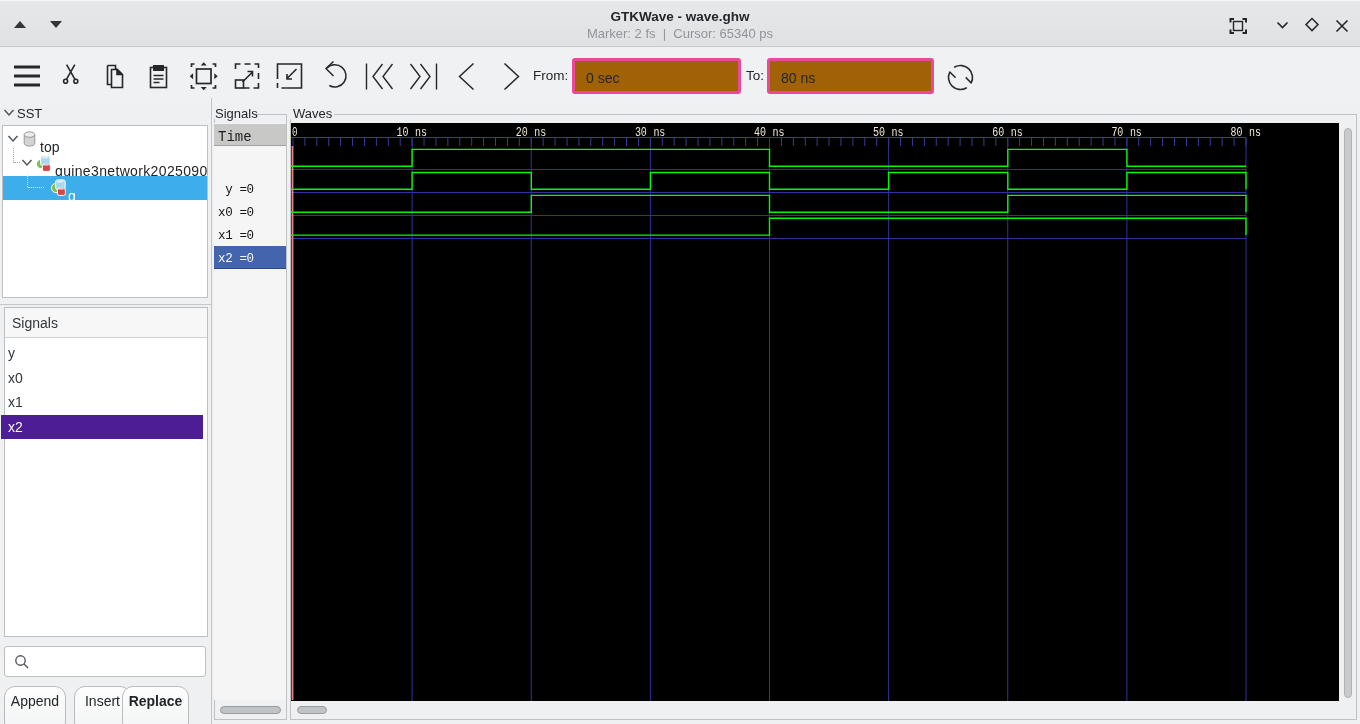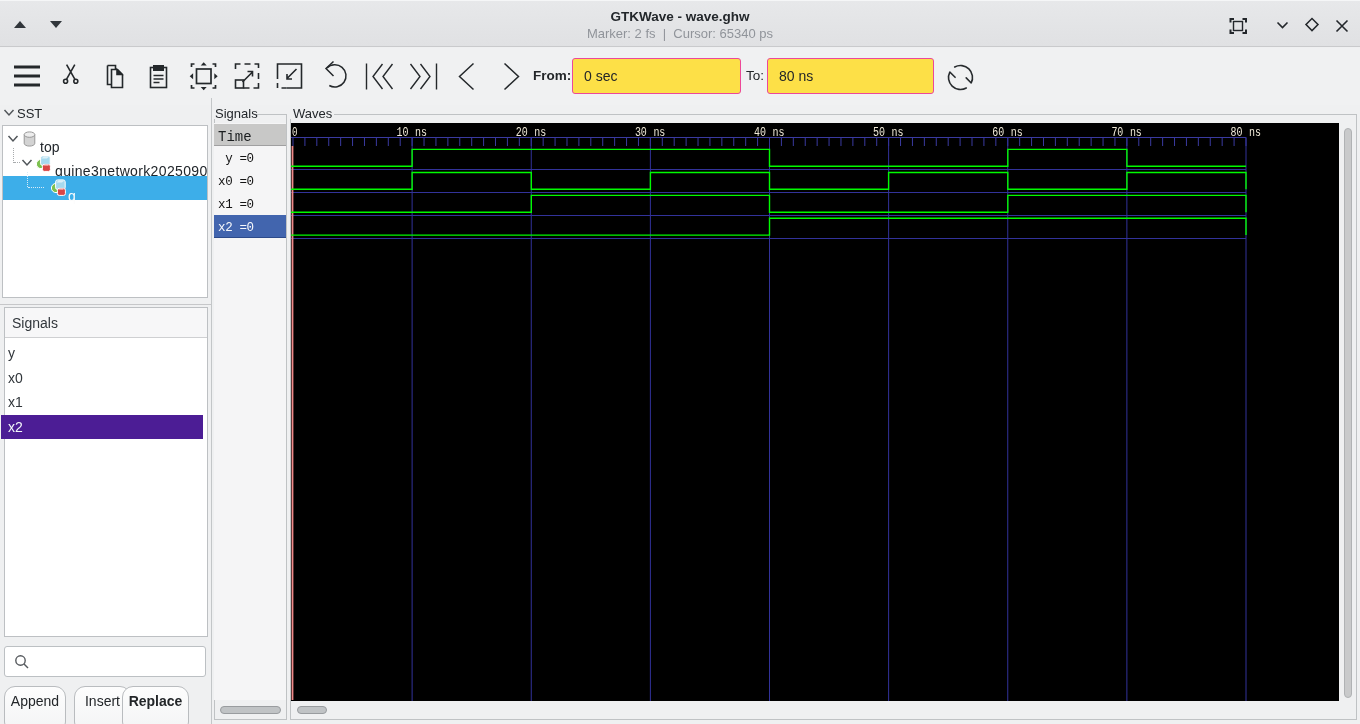--- a/index.html
+++ b/index.html
@@ -10,31 +10,31 @@
   background:linear-gradient(#e7e8ea, #e0e1e3); border-top:1px solid #f5f6f7; border-bottom:1px solid #c9cacc; }
 #title { position:absolute; left:0; top:9px; width:1360px; text-align:center;
   font-size:13.5px; font-weight:bold; color:#23272b; }
 #subtitle { position:absolute; left:0; top:26px; width:1360px; text-align:center;
   font-size:13px; color:#90949a; }
 .tri-up { position:absolute; width:0; height:0; border-left:6.5px solid transparent;
   border-right:6.5px solid transparent; border-bottom:7px solid #31363b; }
 .tri-dn { position:absolute; width:0; height:0; border-left:6.5px solid transparent;
   border-right:6.5px solid transparent; border-top:7px solid #31363b; }
 #toolbar { position:absolute; left:0; top:48px; width:1360px; height:57px; background:#f0f1f2; }
-.input { position:absolute; top:58px; height:36px; background:#fde047;
-  border:1px solid #ec4899; border-radius:3px; font-size:14px; color:#232629;
+.input { position:absolute; top:58px; height:36px; background:#a16207;
+  border:3px solid #ec4899; border-radius:3px; font-size:14px; color:#232629;
   line-height:34px; padding-left:11px; }
 .tlabel { position:absolute; top:68px; font-size:13.5px; color:#232629; }
 .panelbox { position:absolute; background:#ffffff; border:1px solid #bdc0c3; }
 .vdiv { position:absolute; width:1px; background:#c3c6c8; }
 #treelbl, #siglbl, #wavlbl { position:absolute; top:106px; font-size:13px; color:#22262a; }
 .trow { position:absolute; font-size:14px; color:#21262b; white-space:nowrap;margin-top:8px; }
 #namecol { position:absolute; left:214px; top:123px; width:72px; height:577px; background:#f5f5f6; }
 .nrow { position:absolute; left:0; width:72px; height:23px; font-family:"Liberation Mono", monospace;
-  font-size:12.5px; letter-spacing:-0.35px; color:#141414; line-height:27px; white-space:pre; padding-left:4px; }
+  font-size:12.5px; letter-spacing:-0.35px; color:#141414; line-height:27px; white-space:pre; padding-left:4px;margin-top:31px; }
 #timehdr { position:absolute; left:0; top:0.5px; width:72px; height:22px; background:#c8c8c7;
   border-bottom:1px solid #a0a0a1; font-family:"Liberation Mono", monospace; font-size:14px; color:#1b1e20; line-height:26px; padding-left:4px; }
 .lrow { position:absolute; left:1px; width:202px; height:25px; font-size:14px;
   color:#31363b; line-height:25px; padding-left:7px; }
 .btn { position:absolute; top:686px; height:47px; background:linear-gradient(#fdfdfd,#f3f4f5);
   border:1px solid #b9bcbf; border-radius:11px; font-size:14px; color:#232629;
   text-align:center; }
 .sbthumb { position:absolute; background:#c0c3c5; border:1px solid #999c9f; border-radius:4.5px; }
 </style>
 </head>
@@ -101,21 +101,21 @@
 
     <path d="M366.5 15.5 v26 M382.5 16 l-9.5 12.5 l9.5 12.5 M392.5 16 l-9.5 12.5 l9.5 12.5" stroke-width="1.4"></path>
 
     <path d="M436.5 15.5 v26 M410.5 16 l9.5 12.5 l-9.5 12.5 M420.5 16 l9.5 12.5 l-9.5 12.5" stroke-width="1.4"></path>
 
     <path d="M473.5 15.5 L459.5 28.5 L473.5 41.5" stroke-width="1.5"></path>
 
     <path d="M504.5 15.5 L518.5 28.5 L504.5 41.5" stroke-width="1.5"></path>
   </g>
 </svg>
-<div class="tlabel" style="left:533px;font-weight:bold;">From:</div>
+<div class="tlabel" style="left:533px;">From:</div>
 <div class="input" style="left:572px; width:169px;">0 sec</div>
 <div class="tlabel" style="left:746px;">To:</div>
 <div class="input" style="left:767px; width:167px;">80 ns</div>
 <svg class="abs" style="left:941px; top:57px;" width="40" height="40" viewBox="0 0 40 40">
   <g stroke="#272b2e" fill="none" stroke-width="1.6" stroke-linecap="round" stroke-linejoin="round">
     <path d="M13.7 10.0 A12 12 0 0 1 30.2 25.95 L25.2 20.9"></path>
     <path d="M25.3 31.0 A12 12 0 0 1 8.8 15.05 L14.1 20.3"></path>
   </g>
 </svg>
 

